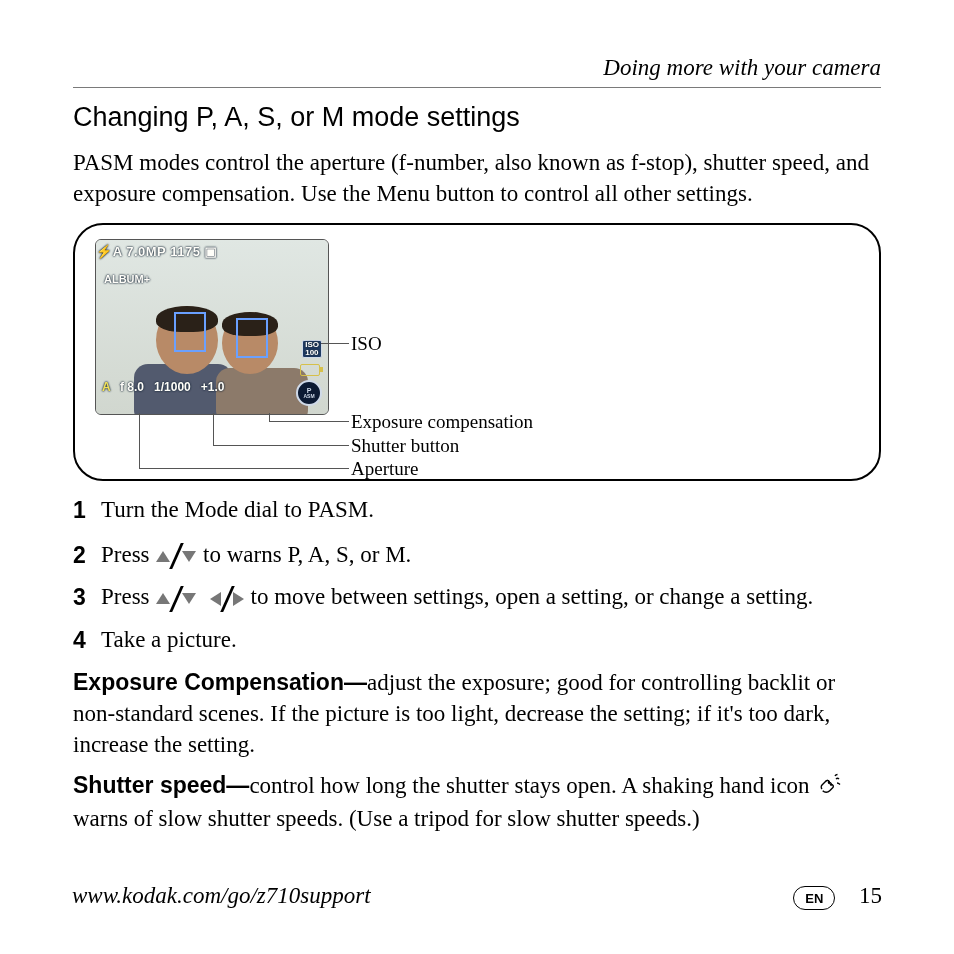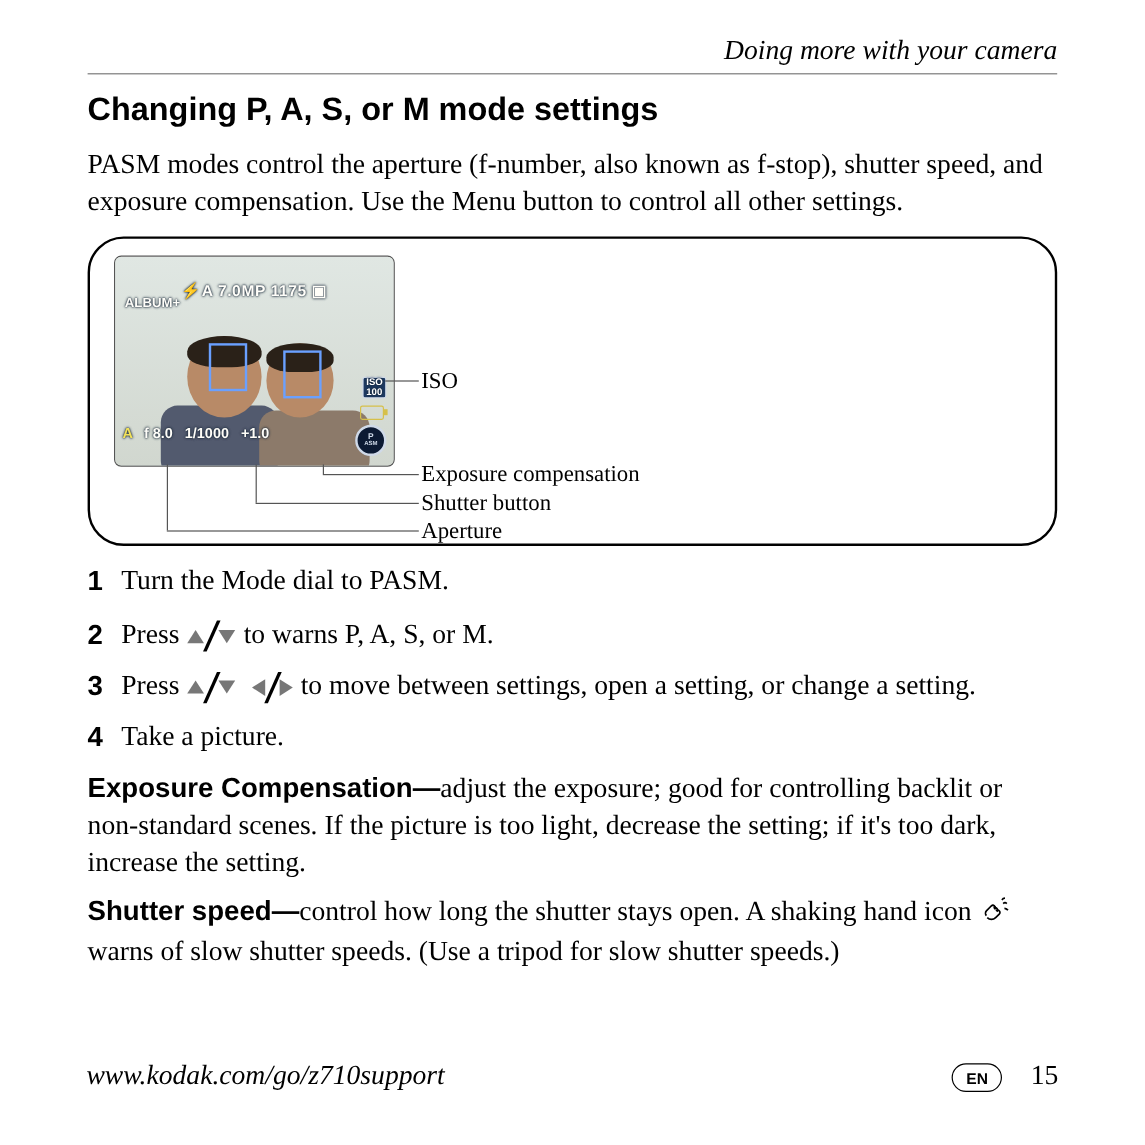--- a/index.html
+++ b/index.html
@@ -1,36 +1,36 @@
 <!DOCTYPE html>
 <html><head>
 <meta charset="utf-8">
 <style>
   html,body{margin:0;padding:0;background:#fff;color:#000;font-family:"Times New Roman",Times,serif}
-  .page{width:954px;height:954px;position:relative;box-sizing:border-box;padding:4px 32px 0 32px}
+  .page{width:954px;height:954px;position:relative;box-sizing:border-box;padding:30px 32px 0 32px}
   .inner{border:1px solid #fff;padding:24px 40px 0 40px;box-sizing:border-box;height:100%}
   .running{font-style:italic;font-size:23px;text-align:right;margin:0 0 6px 0}
   hr.rule{border:none;border-top:1px solid #7a7a7a;margin:0 0 14px 0}
-  h2.section{font-family:Arial,Helvetica,sans-serif;font-weight:bold;font-size:27px;margin:8px 0 14px 0}
+  h2.section{font-family:Arial,Helvetica,sans-serif;font-weight:normal;font-size:27px;margin:8px 0 14px 0}
   p.intro{font-size:23px;line-height:1.35;margin:0 0 14px 0}
   .figbox{border:2px solid #000;border-radius:30px;padding:14px 18px 14px 18px;position:relative;height:258px;box-sizing:border-box;margin-bottom:12px}
   .lcd{position:absolute;left:20px;top:14px;width:232px;height:174px;border-radius:6px;overflow:hidden;border:1px solid #555;background:linear-gradient(#dfe6e2,#c7d2cc)}
   .sky{position:absolute;left:0;right:0;top:0;height:100%;background:linear-gradient(#e0e7e3,#d1d7cf)}
   .head{position:absolute;border-radius:50%;background:#b88a67}
   .head.a{width:62px;height:68px;left:60px;top:66px}
   .head.b{width:56px;height:62px;left:126px;top:72px}
   .hair{position:absolute;top:0;left:0;right:0;height:38%;border-radius:50% 50% 40% 40%;background:#2a2118}
   .body{position:absolute;background:#6b6b6b;border-radius:14px}
   .body.a{left:38px;top:124px;width:98px;height:60px;background:#525a6e}
   .body.b{left:120px;top:128px;width:92px;height:56px;background:#8c7a6a}
   .af{position:absolute;border:2px solid #6aa0ff;width:28px;height:36px}
   .af.a{left:78px;top:72px}
   .af.b{left:140px;top:78px}
   .osd{position:absolute;font-family:Arial,Helvetica,sans-serif;font-weight:bold;color:#fffef9;text-shadow:0 0 2px #1b2a3a,0 0 2px #1b2a3a}
-  .osd.top{left:0;right:0;top:21px;text-align:center;font-size:13px;letter-spacing:.5px}
+  .osd.top{left:0;right:0;top:4px;text-align:left;font-size:13px;letter-spacing:.5px}
   .osd.alb{left:8px;top:33px;font-size:11px}
   .osd.iso{right:6px;bottom:56px;font-size:8px;background:#1f3b63;color:#fff;border:1px solid #cfd9e8;padding:0 2px;line-height:1;border-radius:2px}
   .osd.iso b{display:block}
   .batt{position:absolute;right:8px;bottom:38px;width:18px;height:10px;border:1px solid #d6c04a;border-radius:2px}
   .batt:after{content:"";position:absolute;right:-4px;top:2px;width:3px;height:5px;background:#d6c04a}
   .asm{position:absolute;right:6px;bottom:8px;width:22px;height:22px;border-radius:50%;border:2px solid #cfd9e8;background:#0c1a33;color:#cfd9e8;font:bold 7px Arial;line-height:1;display:flex;align-items:center;justify-content:center;flex-direction:column}
   .osd.bot{left:6px;bottom:20px;font-size:12px}
   .osd.bot .a{color:#f2e25a;margin-right:6px}
   .callout{position:absolute;font-size:19px;font-family:"Times New Roman",serif;color:#000}
   .callout.iso{left:276px;top:108px}

